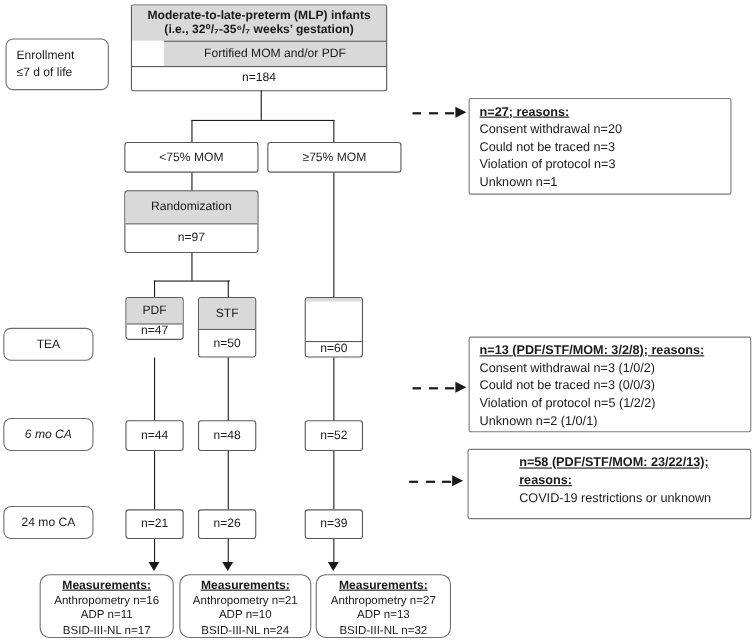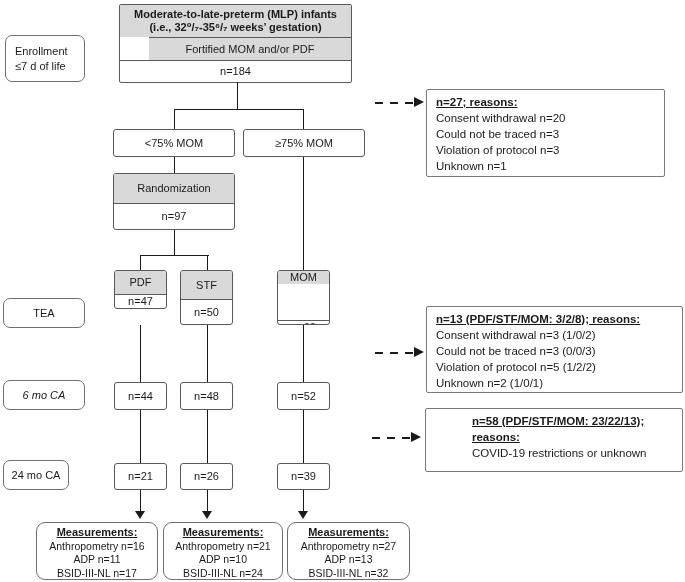--- a/index.html
+++ b/index.html
@@ -13,20 +13,21 @@
     position:absolute; box-sizing:border-box; border:1px solid #595959;
     background:#fff; border-radius:3px; display:flex; align-items:center;
     justify-content:center; font-size:11px; line-height:13px; text-align:center;
   }
   .gray { background:#d9d9d9; }
   
   .stack {
     position:absolute; box-sizing:border-box; border:1px solid #595959;
     background:#fff; border-radius:3px; display:flex; flex-direction:column;
     overflow:hidden;
+    justify-content:flex-end;
   }
   .stack > div {
     box-sizing:border-box; display:flex; flex-direction:column;
     align-items:center; justify-content:center; font-size:11px;
     line-height:13px; text-align:center;
   }
   .stack > div + div { border-top:1px solid #595959; }
   .bold { font-weight:bold; }
   
   .label-box {
@@ -66,29 +67,29 @@
     position:absolute; width:0; height:0;
     border-top:5.5px solid transparent; border-bottom:5.5px solid transparent;
     border-left:10px solid #1a1a1a;
   }
 </style>
 </head>
 <body>
 
 <div id="canvas">
 
-  <div class="label-box" style="left:5px;top:35px;width:80px;height:47px;justify-content:flex-start;padding-left:9px;">
+  <div class="label-box" style="left:5px;top:35px;width:94px;height:47px;justify-content:flex-start;padding-left:9px;">
     <div style="text-align:left;">
       <div>Enrollment</div>
       <div>≤7 d of life</div>
     </div>
   </div>
   <div class="label-box" style="left:3px;top:298px;width:82px;height:30px;">TEA</div>
   <div class="label-box" style="left:3px;top:380px;width:82px;height:30px;font-style:italic;">6 mo CA</div>
-  <div class="label-box" style="left:3px;top:460px;width:66px;height:30px;">24 mo CA</div>
+  <div class="label-box" style="left:3px;top:460px;width:82px;height:30px;">24 mo CA</div>
 
   <div class="stack" style="left:119px;top:4px;width:233px;height:79px;border-radius:2px;">
     <div class="gray bold" style="height:32px;">
       <div>Moderate-to-late-preterm (MLP) infants</div>
       <div>(i.e., 32⁰/₇-35⁶/₇ weeks’ gestation)</div>
     </div>
     <div class="gray" style="height:23px;margin-left:29px;">Fortified MOM and/or PDF</div>
     <div style="flex:1;">n=184</div>
   </div>
 

